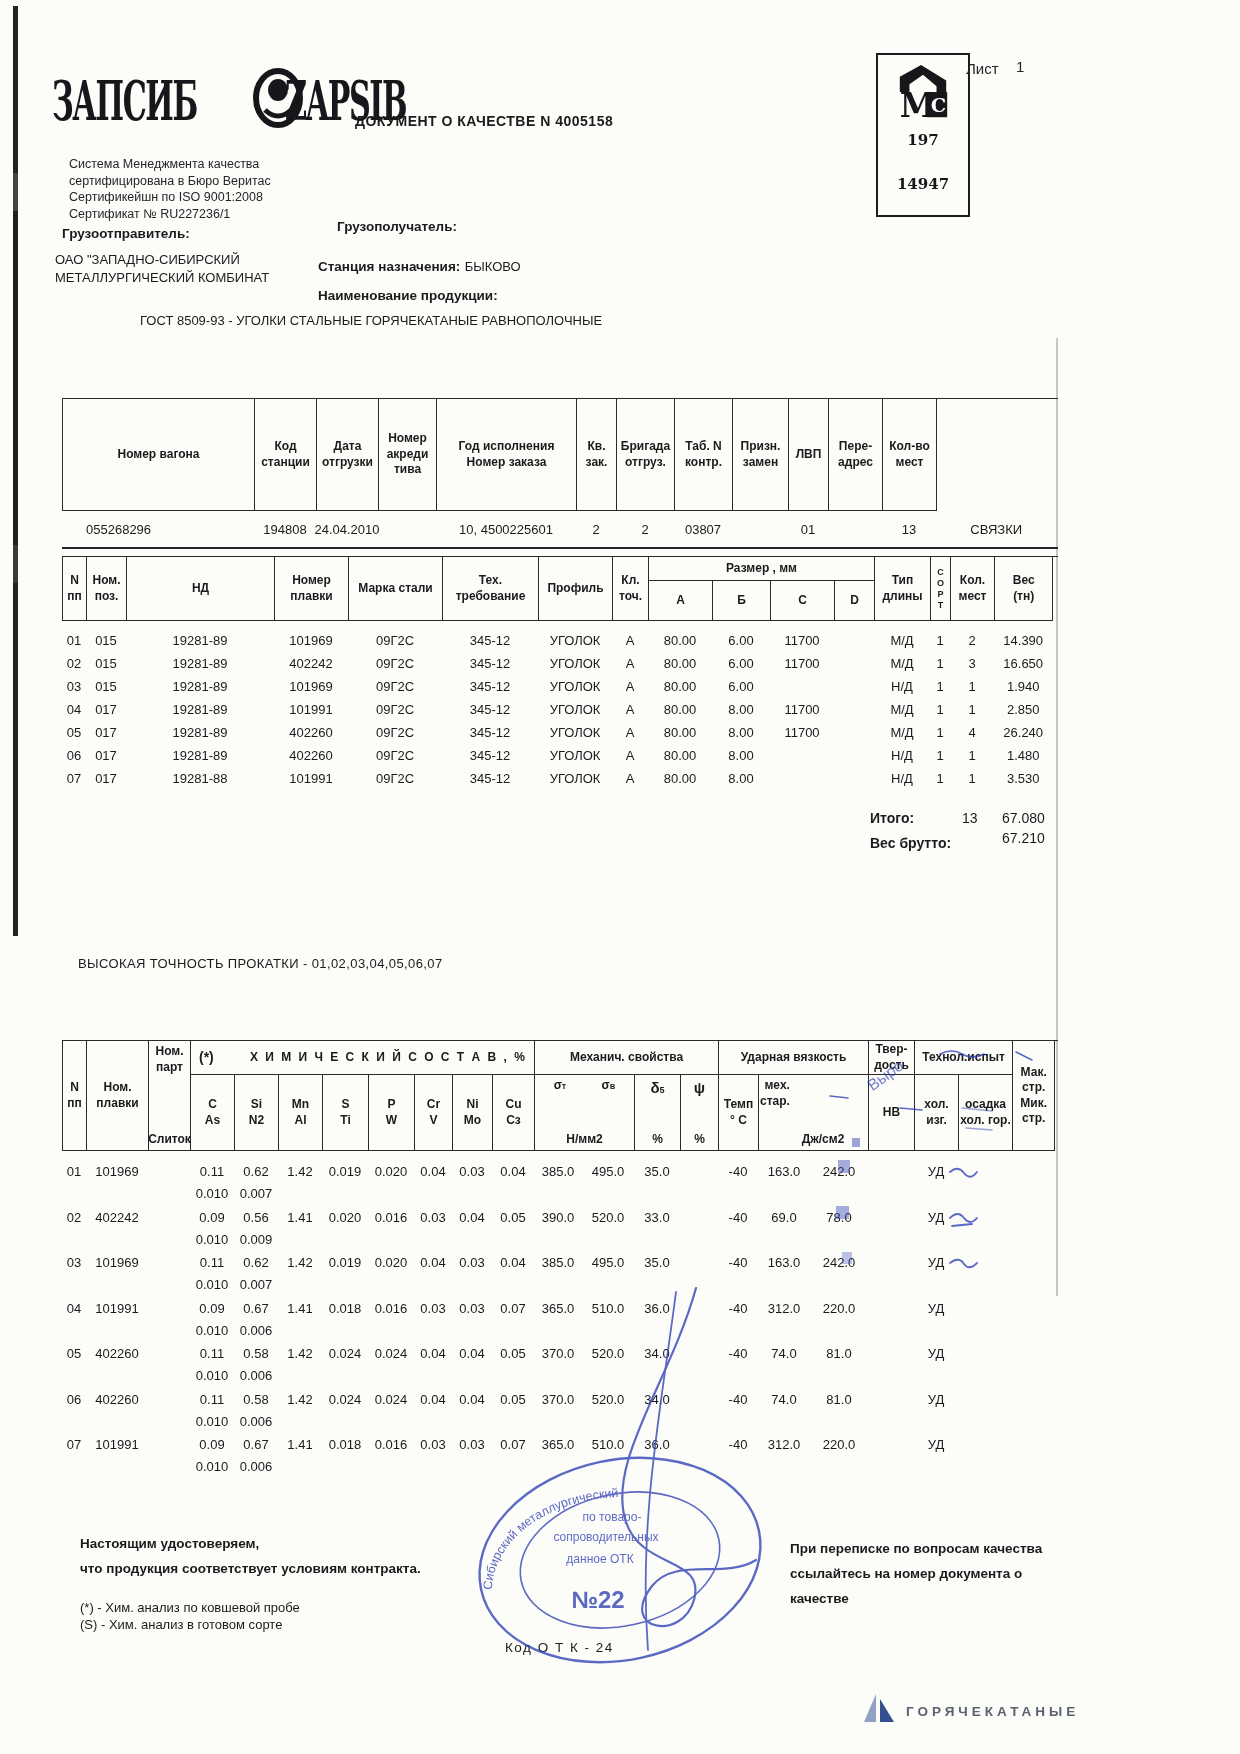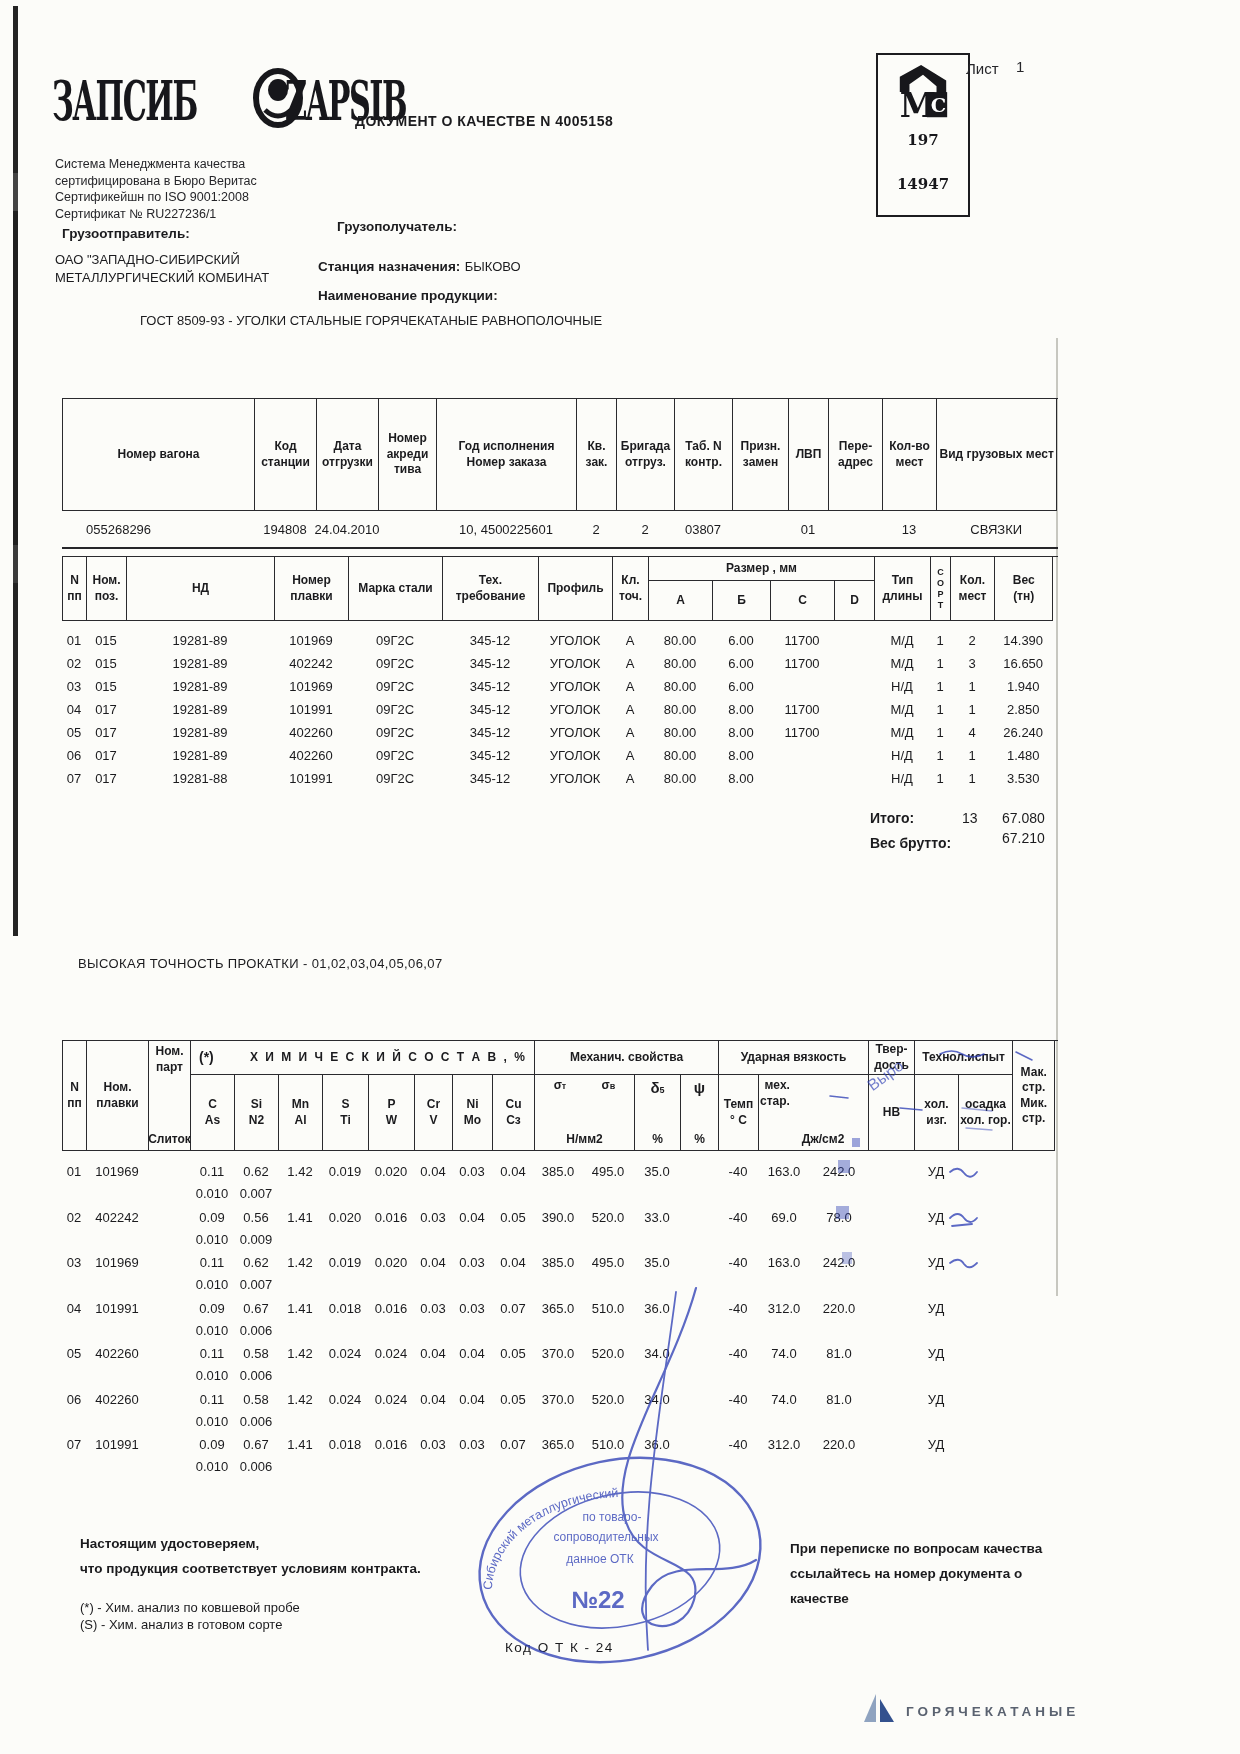--- a/index.html
+++ b/index.html
@@ -9,21 +9,21 @@
   .pre{white-space:pre-line;}
   
   .edge-strip{left:13px;top:6px;width:5px;height:930px;
     background:linear-gradient(#111 0 18%,#333 18% 22%,#0d0d0d 22% 58%,#2a2a2a 58% 62%,#111 62% 100%);opacity:.92;}
   .fold-line{left:1056px;top:338px;width:2px;height:958px;background:#9b9b92;opacity:.55;}
   
   .zapsib{left:52px;top:68px;display:flex;align-items:center;gap:4px;}
   .zap-word{font-family:"DejaVu Serif",serif;font-weight:bold;font-size:42px;color:#17171b;
     transform:scaleY(1.30) scaleX(0.72);transform-origin:left center;letter-spacing:-2px;}
   .zap-word2{transform:scaleY(1.30) scaleX(0.72);transform-origin:left center;margin-left:-18px;}
-  .cert{left:55px;top:156px;font-size:12.5px;line-height:16.5px;color:#26262a;}
+  .cert{left:69px;top:156px;font-size:12.5px;line-height:16.5px;color:#26262a;}
   .doc-title{left:355px;top:113px;font-size:14px;font-weight:bold;letter-spacing:.5px;}
   
   .mcbox{left:876px;top:53px;width:90px;height:160px;border:2.5px solid #1c1c20;text-align:center;}
   .mcnum{font-family:"DejaVu Serif",serif;font-weight:bold;font-size:15px;color:#17171b;}
   .sheet{font-size:15px;color:#26262a;}
   
   .lab{font-size:13.5px;font-weight:bold;}
   .val{font-size:13px;}
   
   .tbl{position:absolute;left:62px;width:996px;}
@@ -139,21 +139,20 @@
 отгруз.</div>
       <div class="hc">Таб. N
 контр.</div>
       <div class="hc">Призн.
 замен</div>
       <div class="hc">ЛВП</div>
       <div class="hc">Пере-
 адрес</div>
       <div class="hc">Кол-во
 мест</div>
-      <div class="hc">Вид  грузовых мест</div>
     </div>
     <div class="ship-body">
         <div class="trow ship-grid">
           <div class="tcell c0">055268296</div>
           <div class="tcell c1">194808</div>
           <div class="tcell c2">24.04.2010</div>
           <div class="tcell c3"></div>
           <div class="tcell c4">10, 4500225601</div>
           <div class="tcell c5">2</div>
           <div class="tcell c6">2</div>

